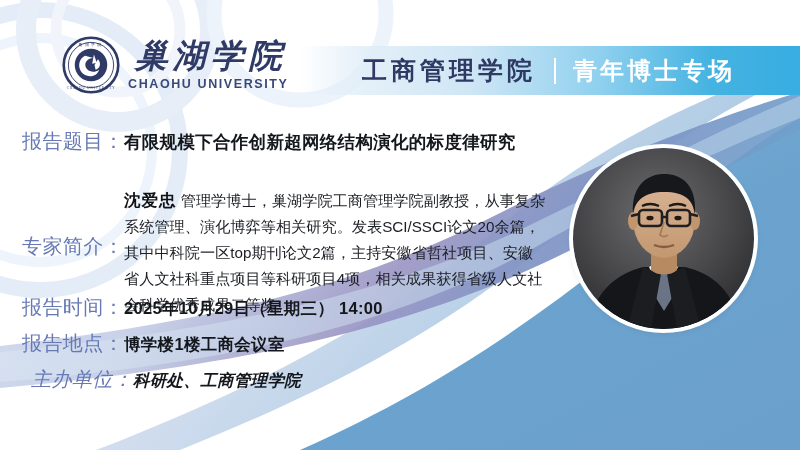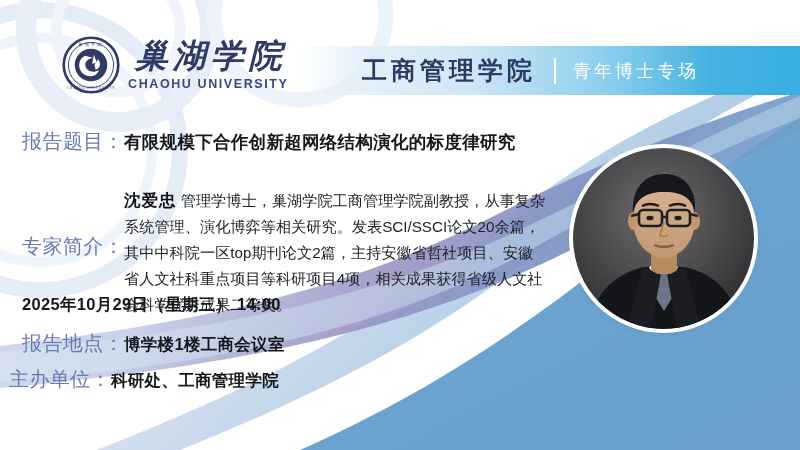--- a/index.html
+++ b/index.html
@@ -42,21 +42,21 @@
   #banner-main{
     font-family:"Liberation Serif","DejaVu Serif",serif;
     font-size:25px;font-weight:700;color:#2e3a63;letter-spacing:4px;
     margin-left:62px;white-space:nowrap;
   }
   #banner-div{
     width:2px;height:26px;background:#ffffff;margin:0 17px 0 18px;flex:0 0 2px;
   }
   #banner-sub{
     font-family:"Liberation Serif","DejaVu Serif",serif;
-    font-size:18px;font-weight:400;color:#ffffff;letter-spacing:3px;white-space:nowrap;
+    font-size:24px;font-weight:700;color:#ffffff;letter-spacing:3px;white-space:nowrap;
   }
 
   
   #content{position:absolute;left:0;top:0;width:800px;height:450px;z-index:6;}
   .row{position:absolute;display:flex;align-items:baseline;}
   .lbl{
     color:#6679b4;font-size:20px;font-weight:400;white-space:nowrap;
     flex:0 0 auto;letter-spacing:.4px;
   }
   .val{
@@ -66,21 +66,21 @@
   #row-title{left:22px;top:128px;}
   #row-title .val{font-size:17.5px;}
 
   #row-bio{left:22px;top:175px;width:525px;align-items:center;}
   #bio-body{font-size:15.2px;line-height:26px;color:#1c1f24;margin-top:12px;}
   #bio-name{font-weight:700;color:#101317;font-size:16.5px;letter-spacing:1px;}
   #bio-text{font-weight:400;}
 
   #row-time{left:22px;top:294px;}
   #row-place{left:22px;top:330px;}
-  #row-org{left:9px;top:366px;}
+  #row-org{left:31px;top:366px;font-style:italic;}
   #row-time .val,#row-place .val,#row-org .val{font-size:16.5px;}
 
   
   #portrait{
     position:absolute;left:573px;top:148px;width:181px;height:181px;z-index:7;
     border-radius:50%;overflow:hidden;
     box-shadow:0 0 0 4px #ffffff, 0 2px 7px rgba(40,60,90,.28);
   }
   #portrait svg{display:block;}
 </style>
@@ -259,20 +259,21 @@
     </div>
 
     <div class="row" id="row-bio">
       <span class="lbl">专家简介：</span>
       <span id="bio-body">
         <span id="bio-name">沈爱忠</span><span id="bio-text"> 管理学博士，巢湖学院工商管理学院副教授，从事复杂系统管理、演化博弈等相关研究。发表SCI/SSCI论文20余篇，其中中科院一区top期刊论文2篇，主持安徽省哲社项目、安徽省人文社科重点项目等科研项目4项，相关成果获得省级人文社会科学优秀成果二等奖。</span>
       </span>
     </div>
 
     <div class="row" id="row-time">
+      <span class="lbl">报告时间：</span>
       <span class="val">2025年10月29日（星期三）  14:00</span>
     </div>
 
     <div class="row" id="row-place">
       <span class="lbl">报告地点：</span>
       <span class="val">博学楼1楼工商会议室</span>
     </div>
 
     <div class="row" id="row-org">
       <span class="lbl">主办单位：</span>

